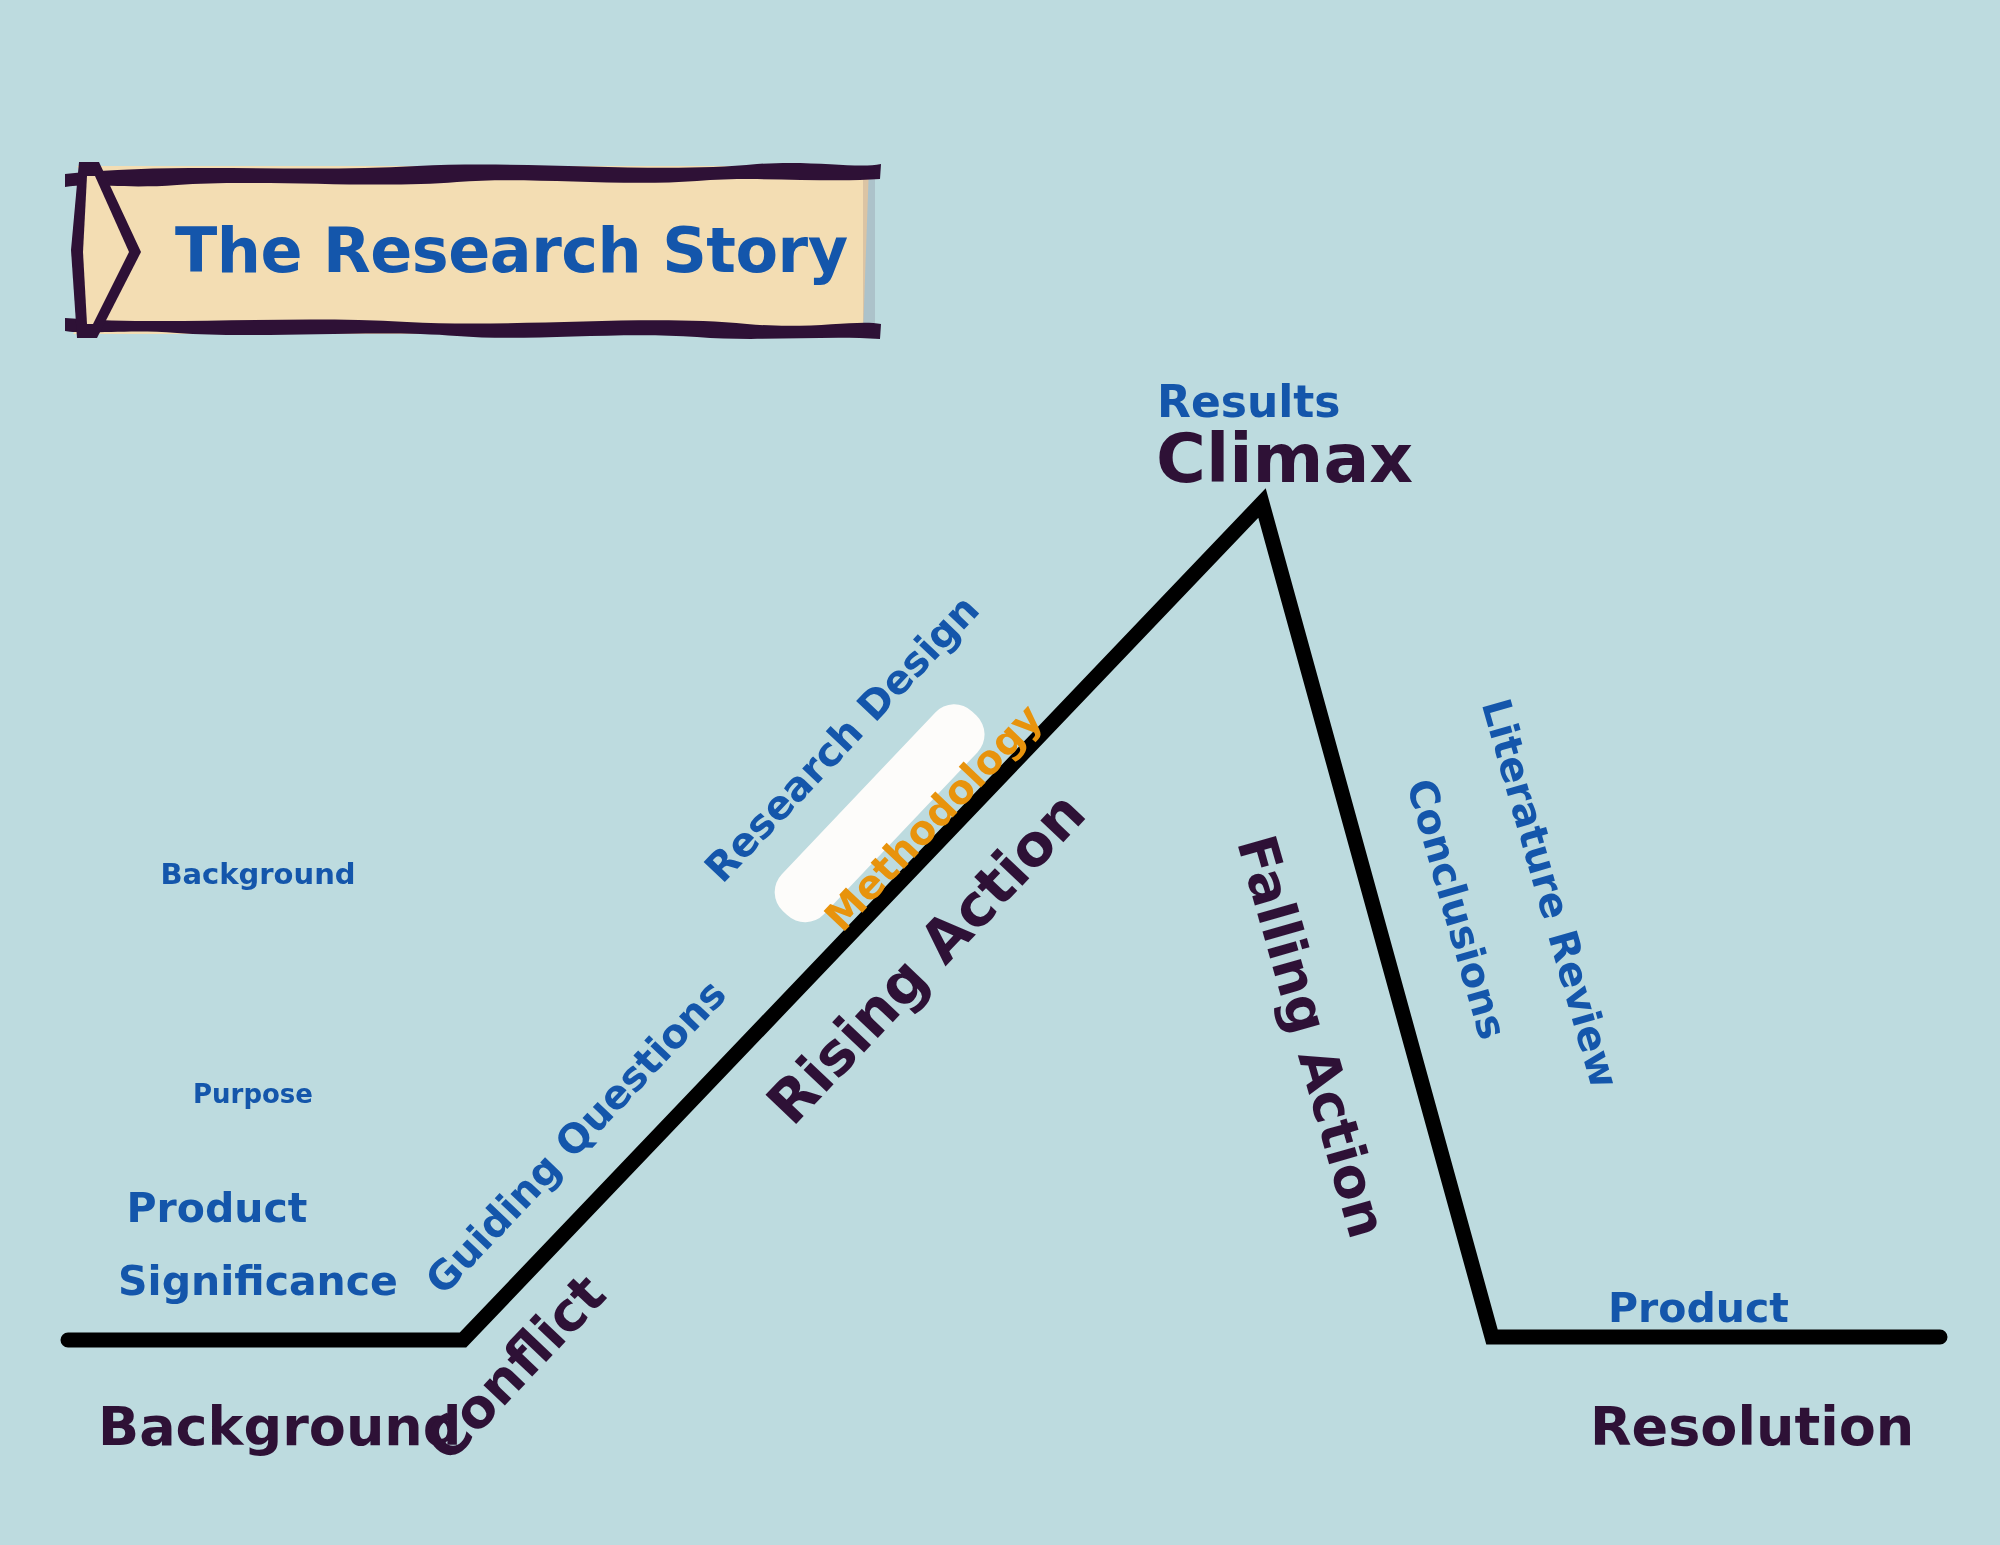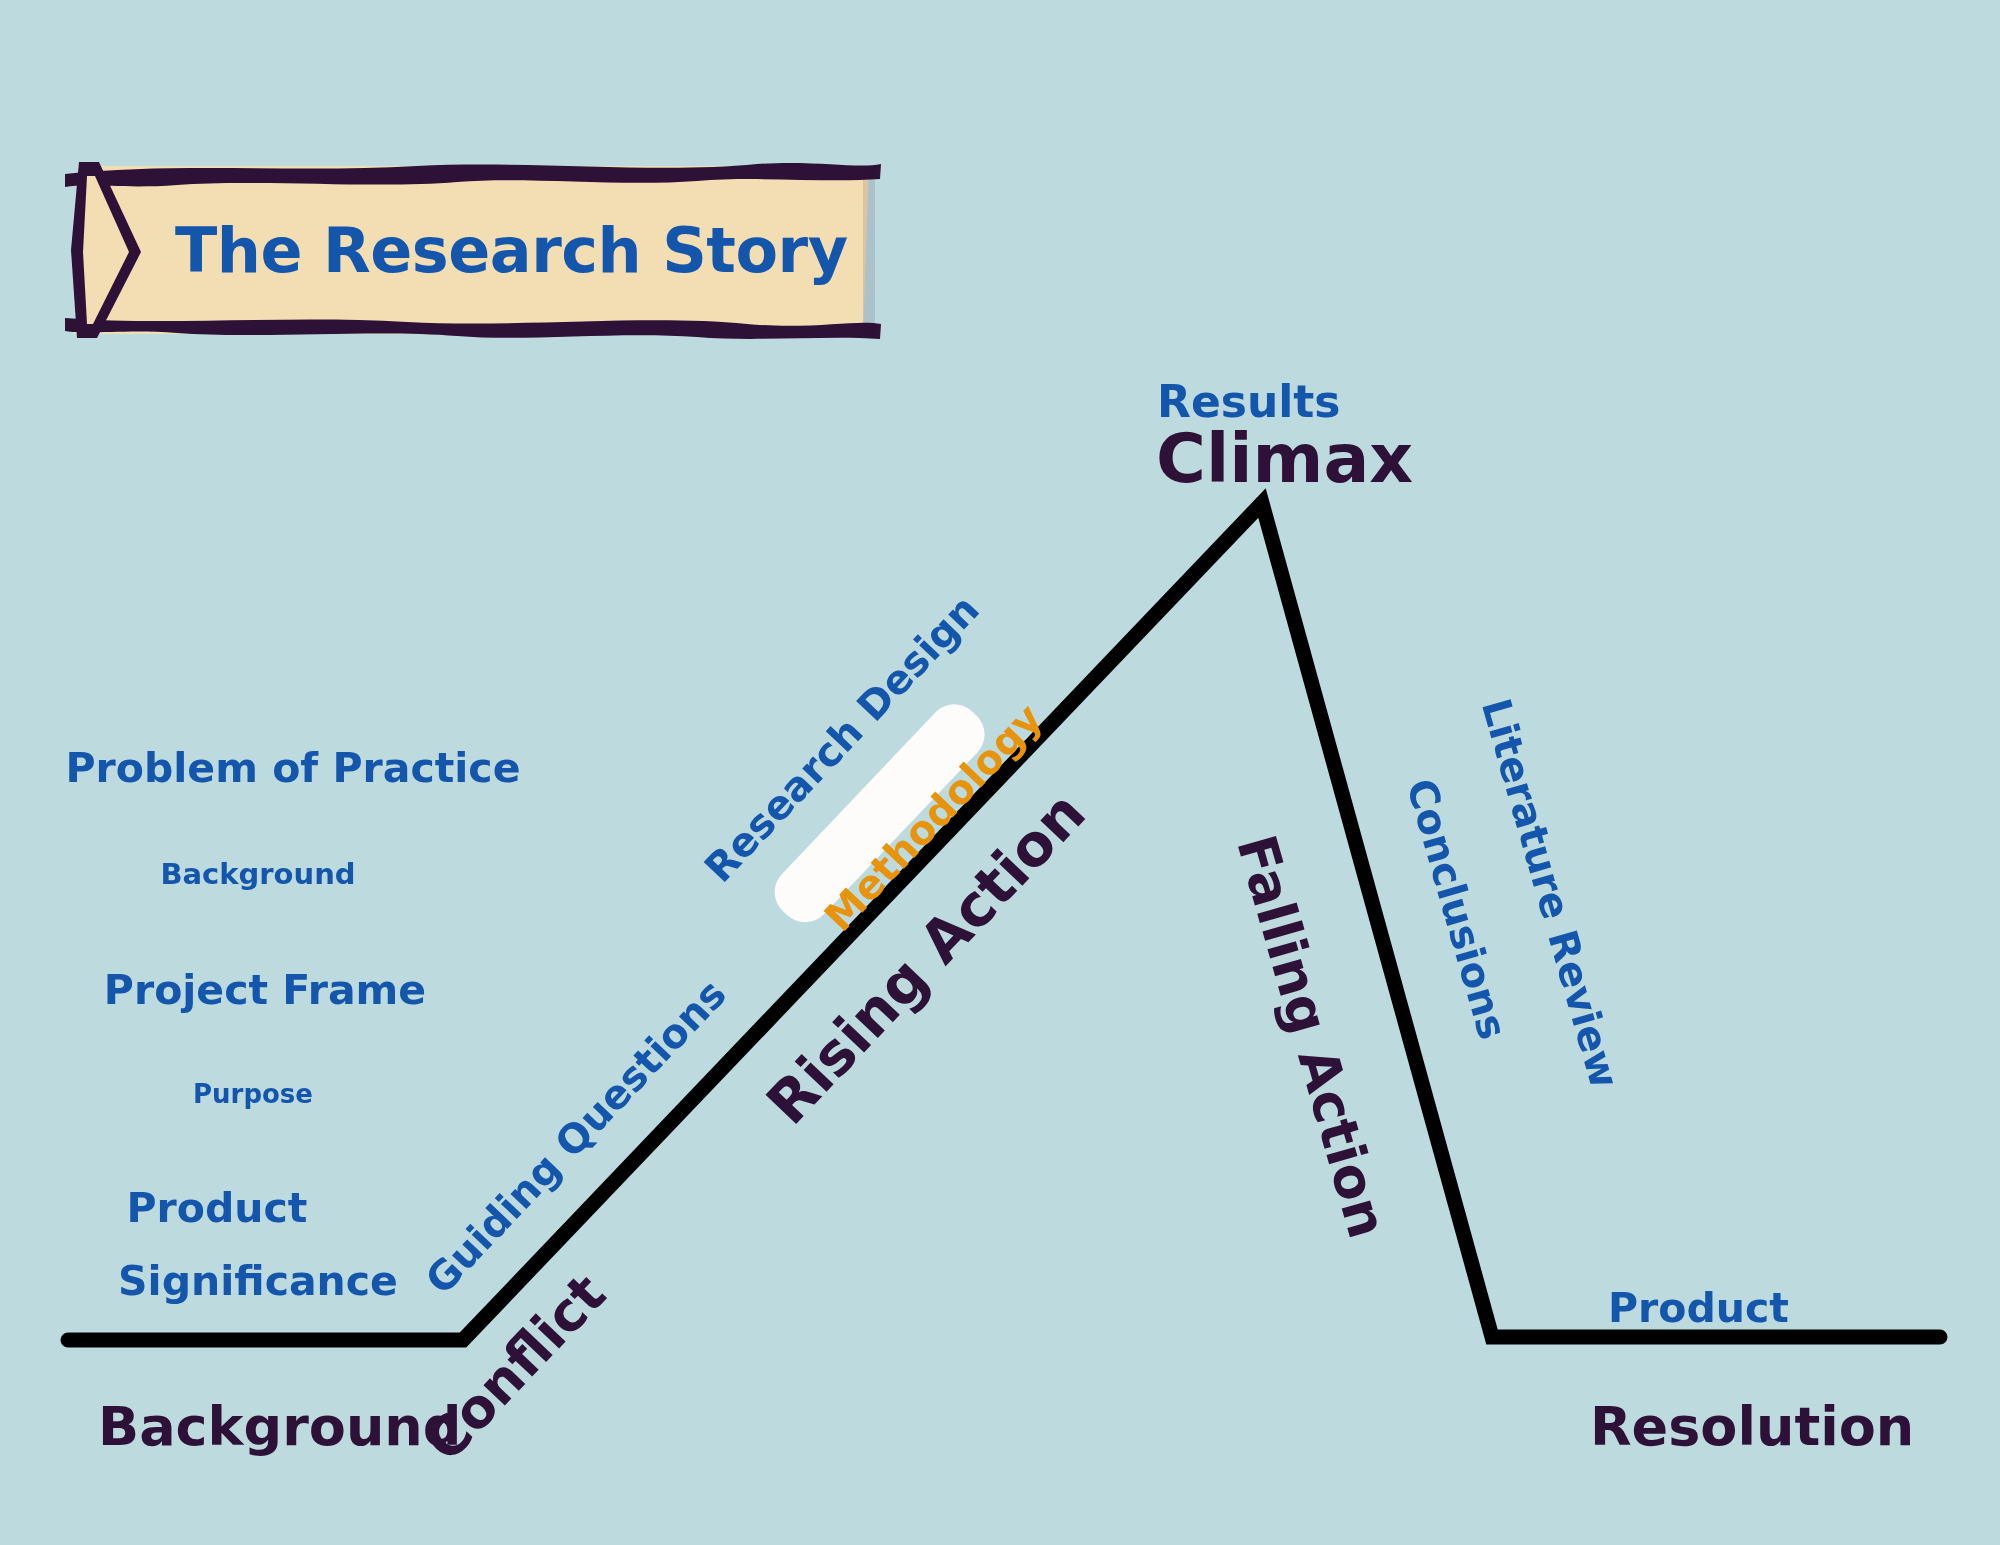--- a/index.html
+++ b/index.html
@@ -74,25 +74,23 @@
 
       <rect x="806" y="6" width="12" height="170" fill="#2e1136" opacity="0.12"></rect>
     </svg>
     <div class="banner-text">The Research Story</div>
   </div>
 
   <svg class="arc" width="2000" height="1545" viewBox="0 0 2000 1545">
     <polyline points="68,1340 463,1340 1262,503 1492,1337 1940,1337" fill="none" stroke="#000000" stroke-width="15" stroke-linecap="round" stroke-linejoin="miter"></polyline>
   </svg>
 
-  <div class="stack" style="left:293px;top:748px;font-size:41px;">Problem of Practice</div>
 
   <div class="stack" style="left:258px;top:860px;font-size:29px;">Background</div>
 
-  <div class="stack" style="left:265px;top:970px;font-size:41px;">Project Frame</div>
 
   <div class="stack" style="left:253px;top:1081px;font-size:26px;">Purpose</div>
 
   <div class="stack" style="left:217px;top:1188px;font-size:41px;">Product</div>
 
   <div class="stack" style="left:258px;top:1261px;font-size:41px;">Significance</div>
 
   <div class="lbl blue" style="left:433px;top:1267px;font-size:40px;transform:rotate(-46.5deg);">Guiding Questions</div>
 
   <div class="lbl blue" style="left:712px;top:855px;font-size:40px;transform:rotate(-46.5deg);">Research Design</div>

